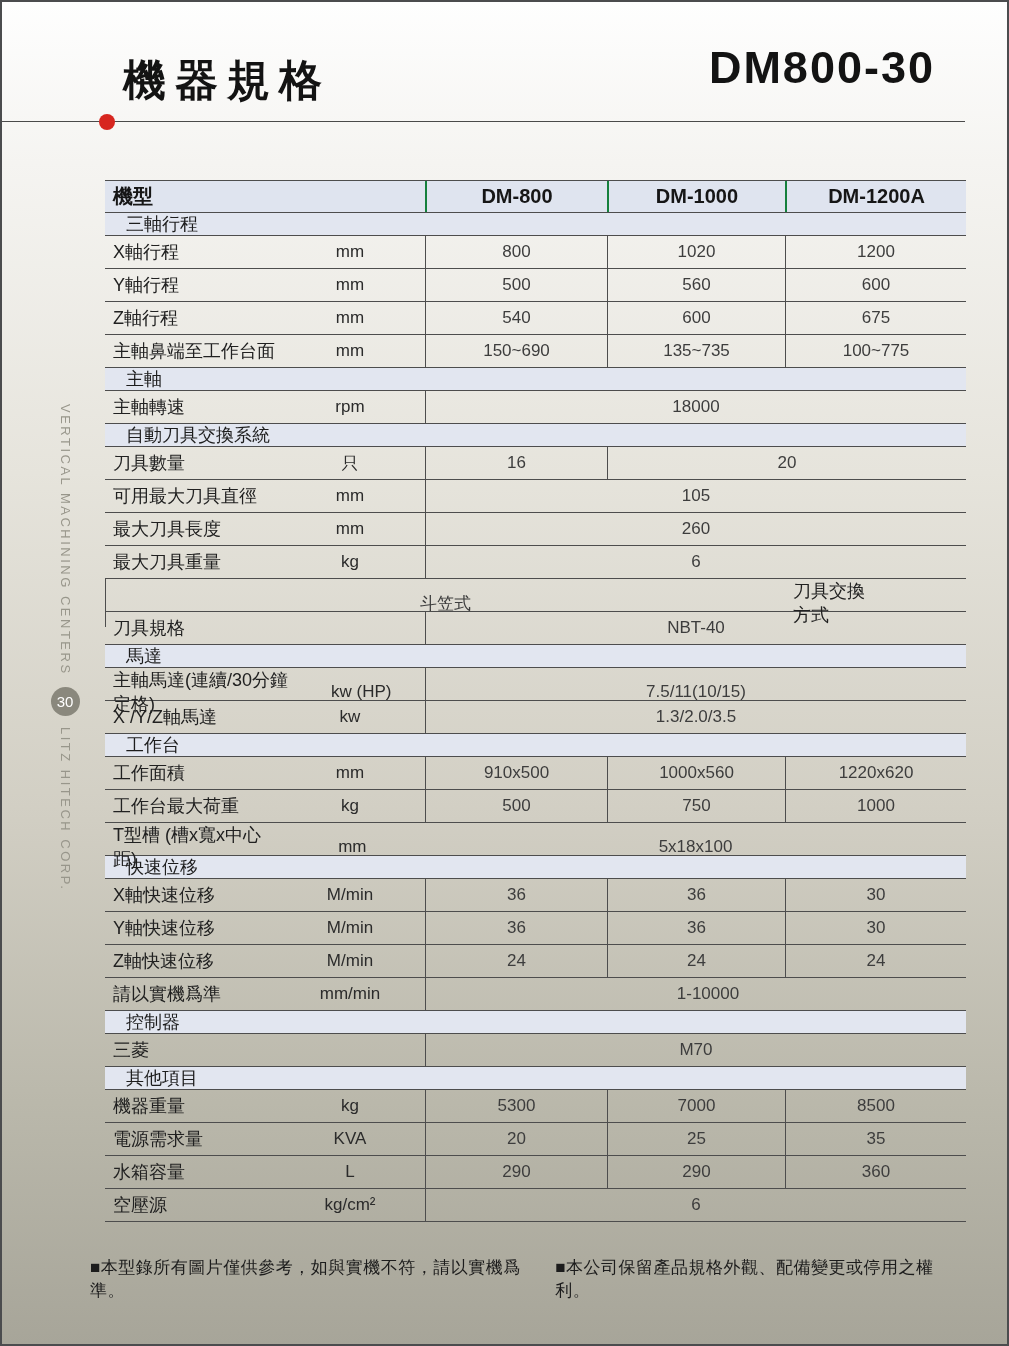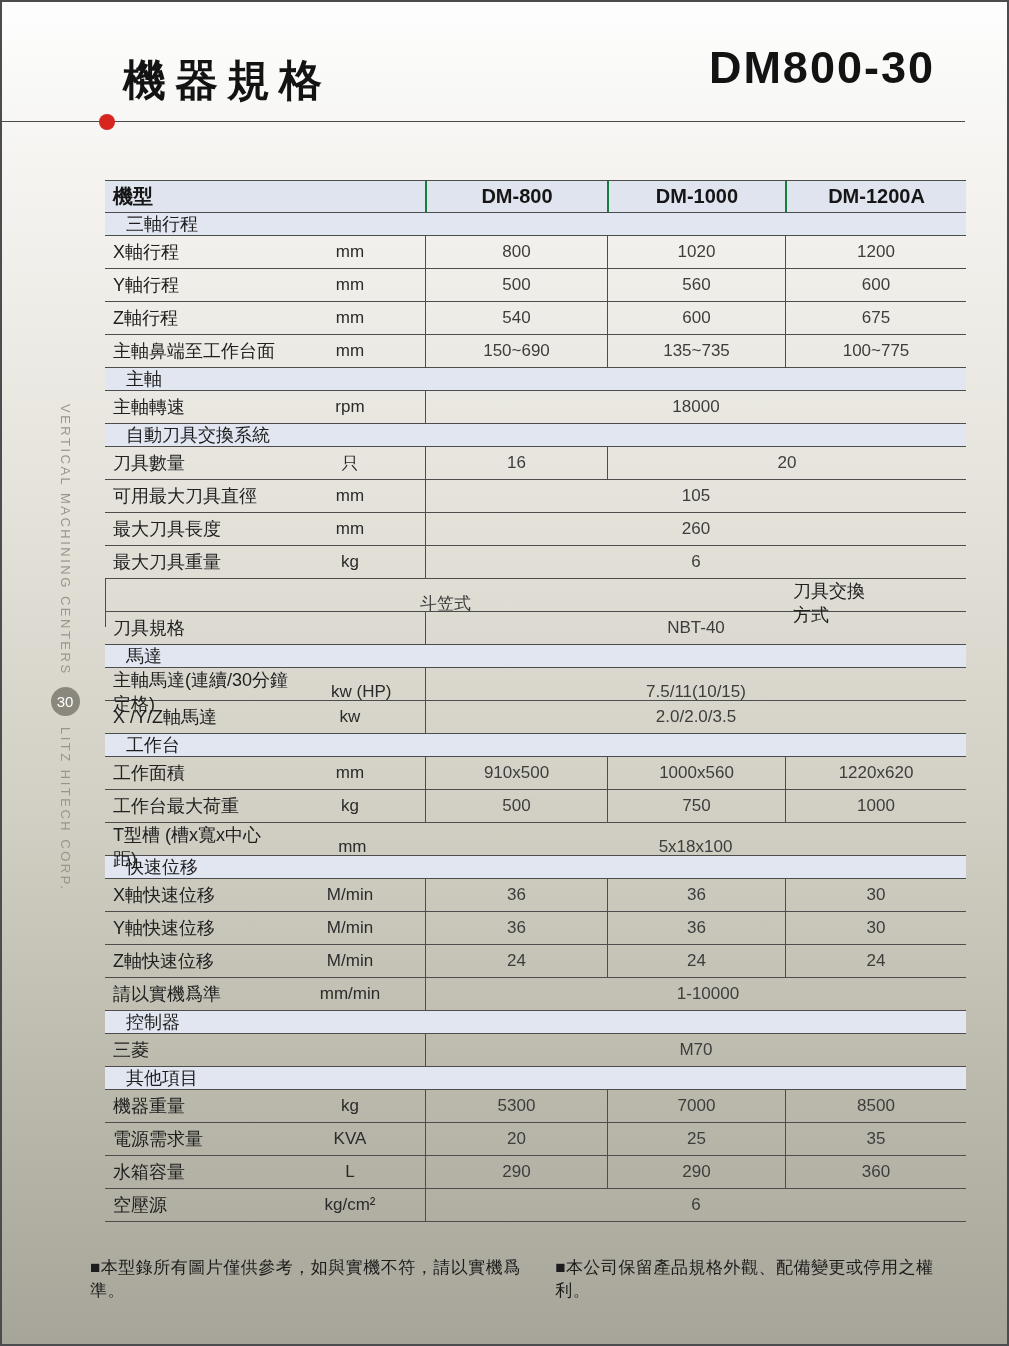--- a/index.html
+++ b/index.html
@@ -211,21 +211,21 @@
           <div class="label-txt">主軸馬達(連續/30分鐘定格)</div>
           <div class="unit-box">kw (HP)</div>
         </div>
         <div class="cell value-cell" style="grid-column: span 3;">7.5/11(10/15)</div>
       </div>
       <div class="t-row data">
         <div class="cell label-cell">
           <div class="label-txt">X /Y/Z軸馬達</div>
           <div class="unit-box">kw</div>
         </div>
-        <div class="cell value-cell" style="grid-column: span 3;">2.0/2.0/3.5</div>
+        <div class="cell value-cell" style="grid-column: span 3;">1.3/2.0/3.5</div>
       </div>
       <div class="t-row section">
         <div class="section-label">工作台</div>
       </div>
       <div class="t-row data">
         <div class="cell label-cell">
           <div class="label-txt">工作面積</div>
           <div class="unit-box">mm</div>
         </div>
         <div class="cell value-cell">910x500</div>

